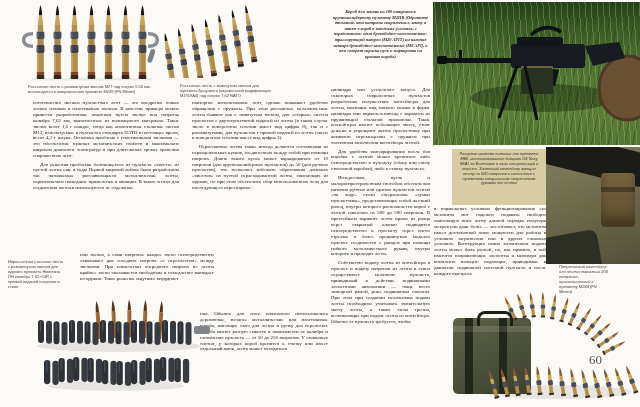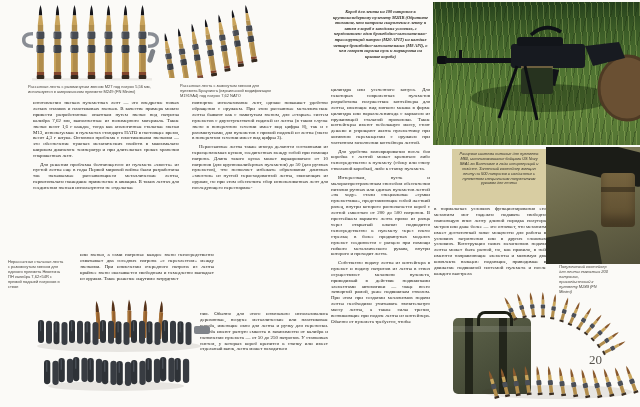--- a/index.html
+++ b/index.html
@@ -245,15 +245,15 @@
       <use href="#mc" transform="translate(121,75) rotate(-8 3 12) scale(1.15)"></use>
       <use href="#mc" transform="translate(132.5,76) rotate(-10 3 12) scale(1.15)"></use>
       <use href="#mc" transform="translate(144,77) rotate(-12 3 12) scale(1.15)"></use>
       <use href="#mc" transform="translate(155.5,77) rotate(-14 3 12) scale(1.15)"></use>
       <use href="#mc" transform="translate(167,76) rotate(-16 3 12) scale(1.15)"></use>
       <use href="#mc" transform="translate(178.5,75) rotate(-18 3 12) scale(1.15)"></use>
       <use href="#mc" transform="translate(190,73) rotate(-20 3 12) scale(1.15)"></use>
     </svg>
   </div>
 
-  <div class="pageno">20</div>
+  <div class="pageno">60</div>
 
 </div>
 
 </body></html>

